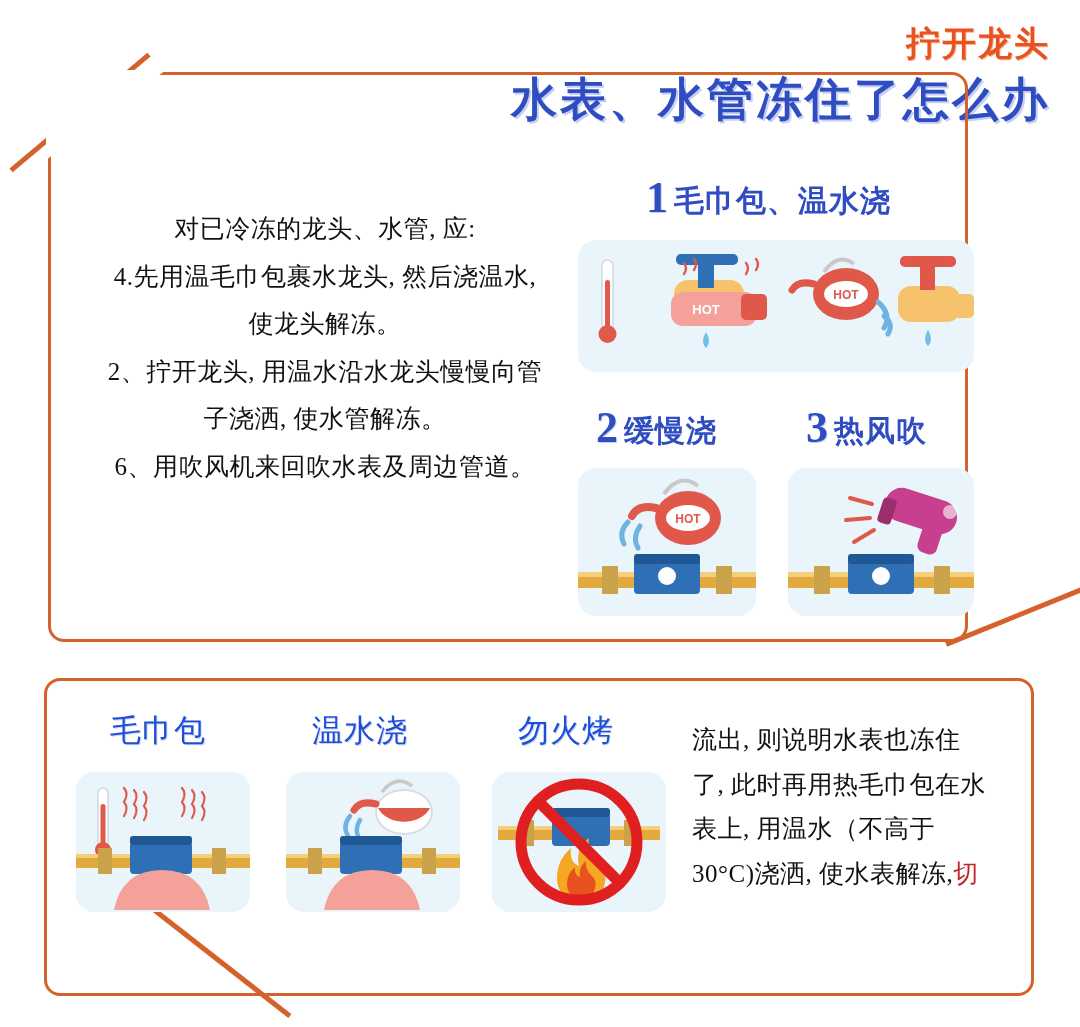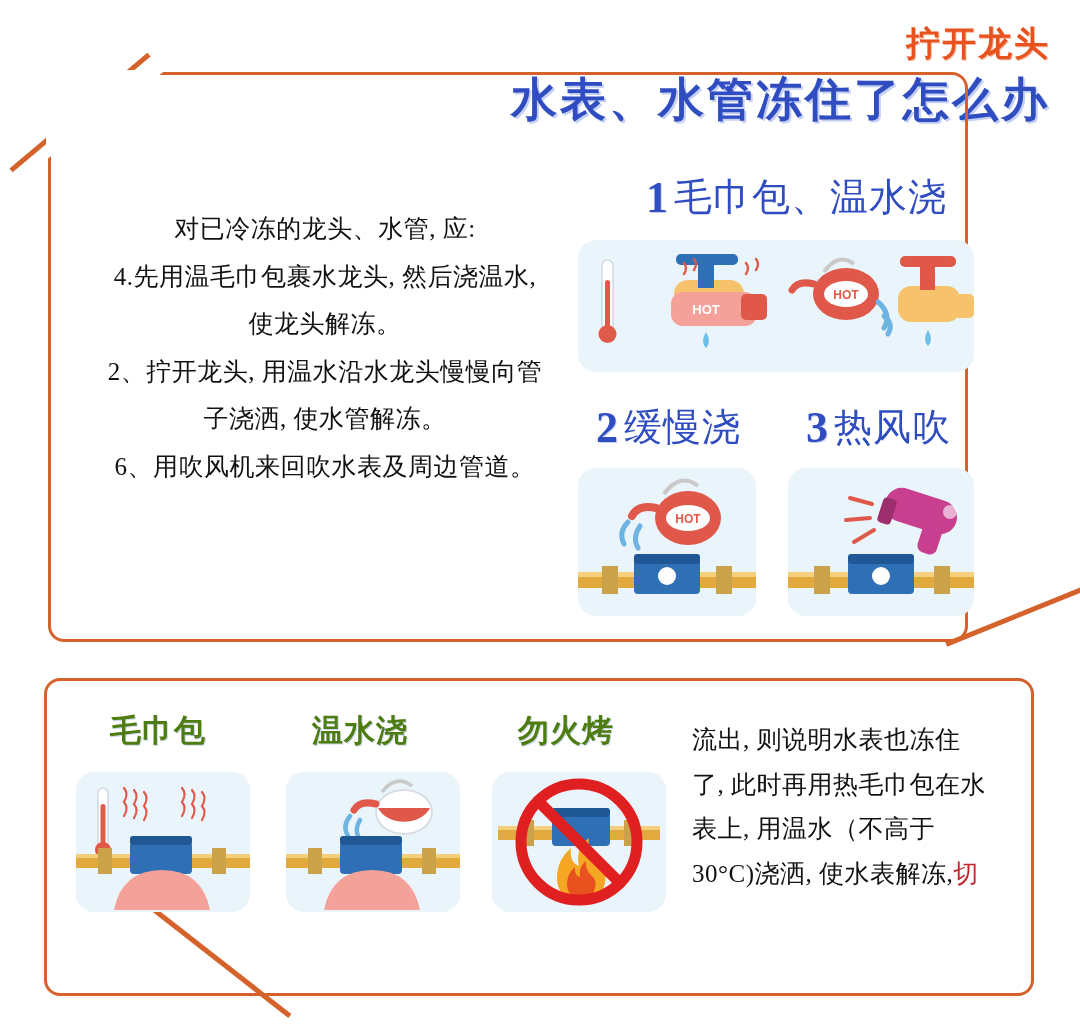--- a/index.html
+++ b/index.html
@@ -111,22 +111,22 @@
   .step-num {
     font-family: "Liberation Serif", serif;
     font-size: 44px;
     font-weight: bold;
     color: #2f4cc0;
     line-height: 0.9;
     text-shadow: 1px 1px 0 #c6d0f2;
   }
   .step-label {
     font-family: "Liberation Sans", sans-serif;
-    font-size: 38px;
-    font-weight: normal;
+    font-size: 30px;
+    font-weight: bold;
     color: #2f4cc0;
     line-height: 1;
     letter-spacing: 1px;
     padding-bottom: 2px;
   }
 
   
   .card {
     position: absolute;
     background: #eaf4fb;
@@ -140,22 +140,22 @@
 
   #fig-b1 { left: 76px;  top: 772px; width: 174px; height: 140px; }
   #fig-b2 { left: 286px; top: 772px; width: 174px; height: 140px; }
   #fig-b3 { left: 492px; top: 772px; width: 174px; height: 140px; }
 
   
   .bottom-label {
     position: absolute;
     font-family: "Liberation Sans", sans-serif;
     font-size: 31px;
-    font-weight: bold;
-    color: #4d7c0f;
+    font-weight: normal;
+    color: #1d4ed8;
     letter-spacing: 1px;
     text-shadow: 1px 1px 0 #ccd5f0;
   }
   #lbl-b1 { left: 110px; top: 710px; }
   #lbl-b2 { left: 312px; top: 710px; }
   #lbl-b3 { left: 518px; top: 710px; }
 
   
   .bottom-text {
     position: absolute;

